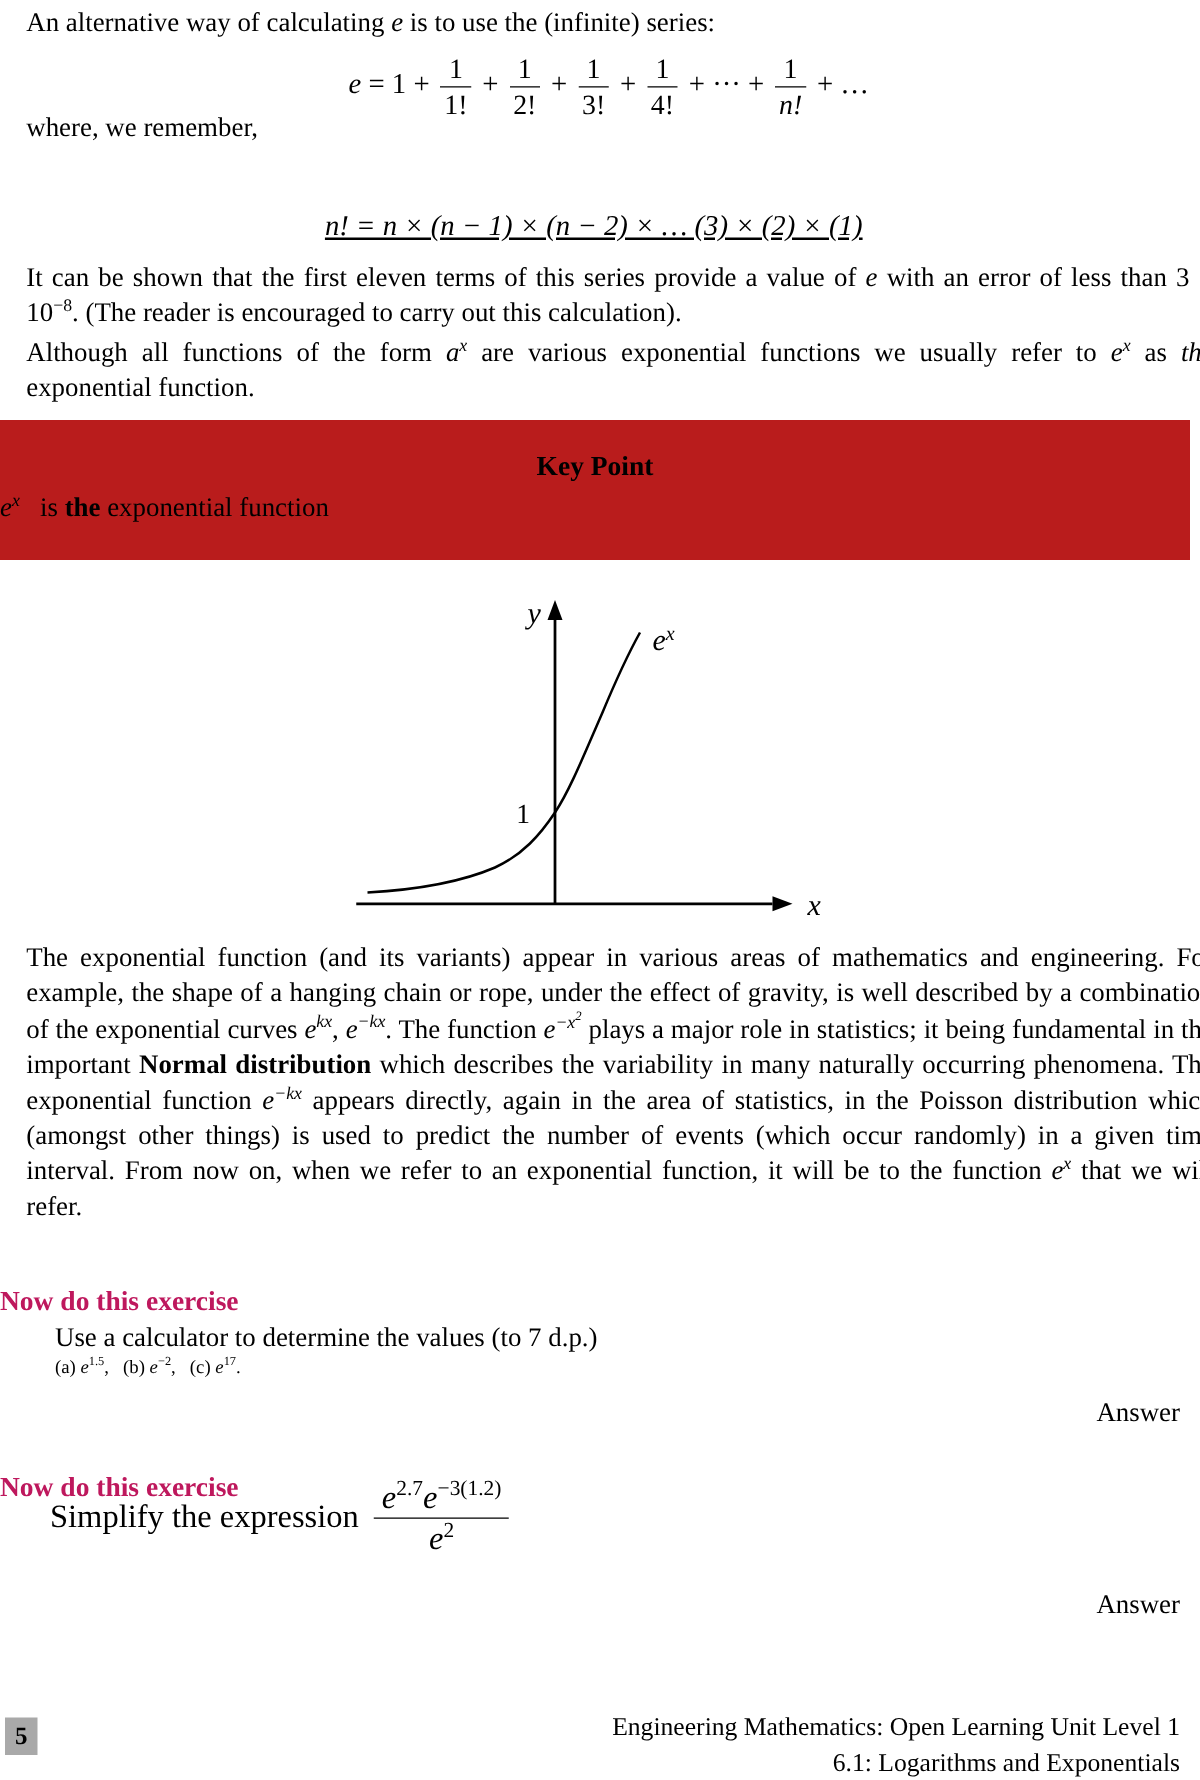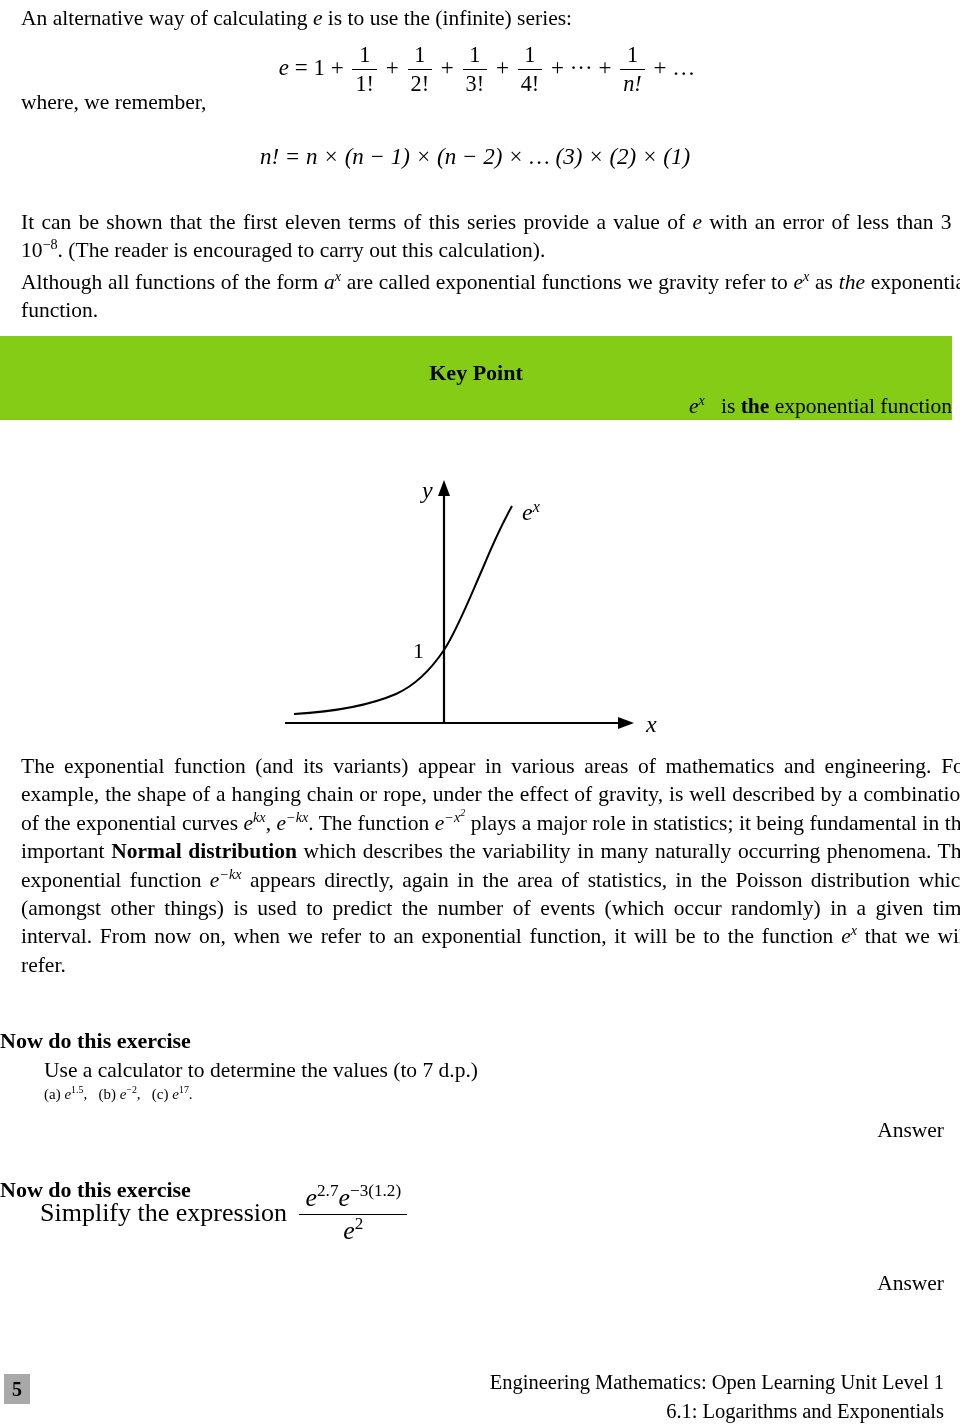--- a/index.html
+++ b/index.html
@@ -31,58 +31,58 @@
   .bold { font-weight: bold; }
   sup { font-size: 0.66em; vertical-align: super; line-height: 0; }
   sup sup { font-size: 0.72em; }
 
   
   .abs { position: absolute; }
 
   #intro-line   { left: 0px;  top: 4px;  width: 950px; }
   #series-eq    { left: 12px;  top: 42px; width: 950px; text-align: center; }
   #where-line   { left: 0px;  top: 88px; width: 950px; }
-  #factorial-eq { left: 0px;  top: 144px; width: 950px; text-align: center; }
+  #factorial-eq { left: 0px;  top: 168px; width: 950px; text-align: center; text-decoration: underline; }
   #para-shown   { left: 0px;  top: 208px; width: 950px; }
   #para-although{ left: 0px;  top: 268px; width: 950px; }
 
   
   #keypoint-box {
     left: 0px; top: 336px;
-    width: 952px; height: 84px;
-    background: #84cc16;
+    width: 952px; height: 112px;
+    background: #b91c1c;
   }
   #keypoint-title {
     position: absolute;
     left: 0; top: 24px; width: 952px;
     text-align: center;
     font-size: 22px;
     font-weight: bold;
   }
   #keypoint-statement {
     position: absolute;
     left: 0; top: 58px; width: 952px;
-    text-align: right;
+    text-align: left;
     font-size: 21.5px;
   }
 
   
   #graph-figure {
     left: 250px; top: 462px;
     width: 460px; height: 290px;
   }
 
   
   #para-applications { left: 0px; top: 752px; width: 950px; }
 
   
   .exercise-heading {
     font-size: 22px;
     font-weight: bold;
-    color: #000000;
+    color: #be185d;
   }
   #ex1-heading { left: 0px;  top: 1028px; }
   #ex1-line1   { left: 44px; top: 1058px; font-size: 21.5px; }
   #ex1-line2   { left: 44px; top: 1086px; font-size: 15px; }
   #ex1-answer  { left: 0px;  top: 1118px; width: 944px; text-align: right; font-size: 21.5px; }
 
   #ex2-heading { left: 0px;  top: 1177px; }
   #ex2-body    { left: 40px; top: 1184px; font-size: 26px; }
   #ex2-answer  { left: 0px;  top: 1271px; width: 944px; text-align: right; font-size: 21.5px; }
 
@@ -165,21 +165,21 @@
 
   <div class="abs eq-text" id="factorial-eq">
     <span class="mi">n! = n × (n − 1) × (n − 2) × … (3) × (2) × (1)</span>
   </div>
 
   <div class="abs body-text" id="para-shown">
     <span>It can be shown that the first eleven terms of this series provide a value of </span><span class="mi">e</span><span> with an error of less than 3 × 10</span><sup>−8</sup><span>. (The reader is encouraged to carry out this calculation).</span>
   </div>
 
   <div class="abs body-text" id="para-although">
-    <span>Although all functions of the form </span><span class="mi">a</span><sup class="mi">x</sup><span> are called exponential functions we gravity refer to </span><span class="mi">e</span><sup class="mi">x</sup><span> as </span><span class="mi">the</span><span> exponential function.</span>
+    <span>Although all functions of the form </span><span class="mi">a</span><sup class="mi">x</sup><span> are various exponential functions we usually refer to </span><span class="mi">e</span><sup class="mi">x</sup><span> as </span><span class="mi">the</span><span> exponential function.</span>
   </div>
 
   <div class="abs" id="keypoint-box">
     <div id="keypoint-title">Key Point</div>
     <div id="keypoint-statement">
       <span class="mi">e</span><sup class="mi">x</sup>
       &nbsp;&nbsp;<span>is </span><span class="bold">the</span><span> exponential function</span>
     </div>
   </div>
 

